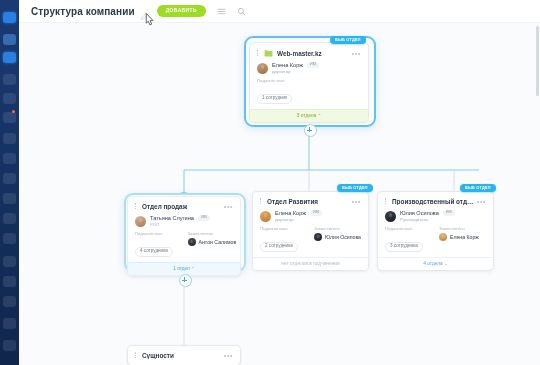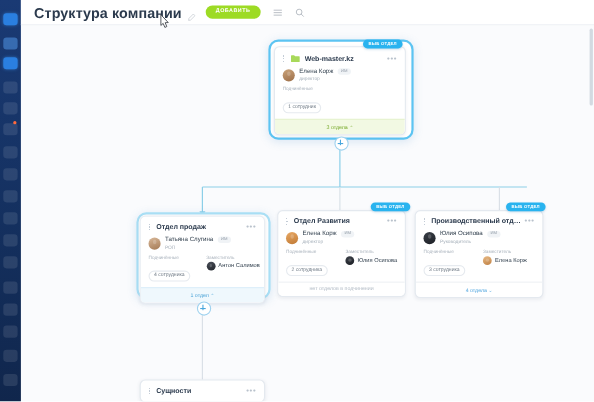--- a/index.html
+++ b/index.html
@@ -64,21 +64,21 @@
     width: 521px;
     height: 22px;
     background: #ffffff;
     display: flex;
     align-items: center;
     z-index: 20;
     border-bottom: 1px solid #eef1f5;
   }
   .header-title {
     margin-left: 12px;
-    font-size: 13px;
+    font-size: 10px;
     color: #2b3a4d;
     font-weight: 600;
     letter-spacing: .1px;
     white-space: nowrap;
   }
   .pencil-ico {
     margin-left: 5px;
     width: 8px; height: 8px;
     display: inline-block;
     opacity: .5;

